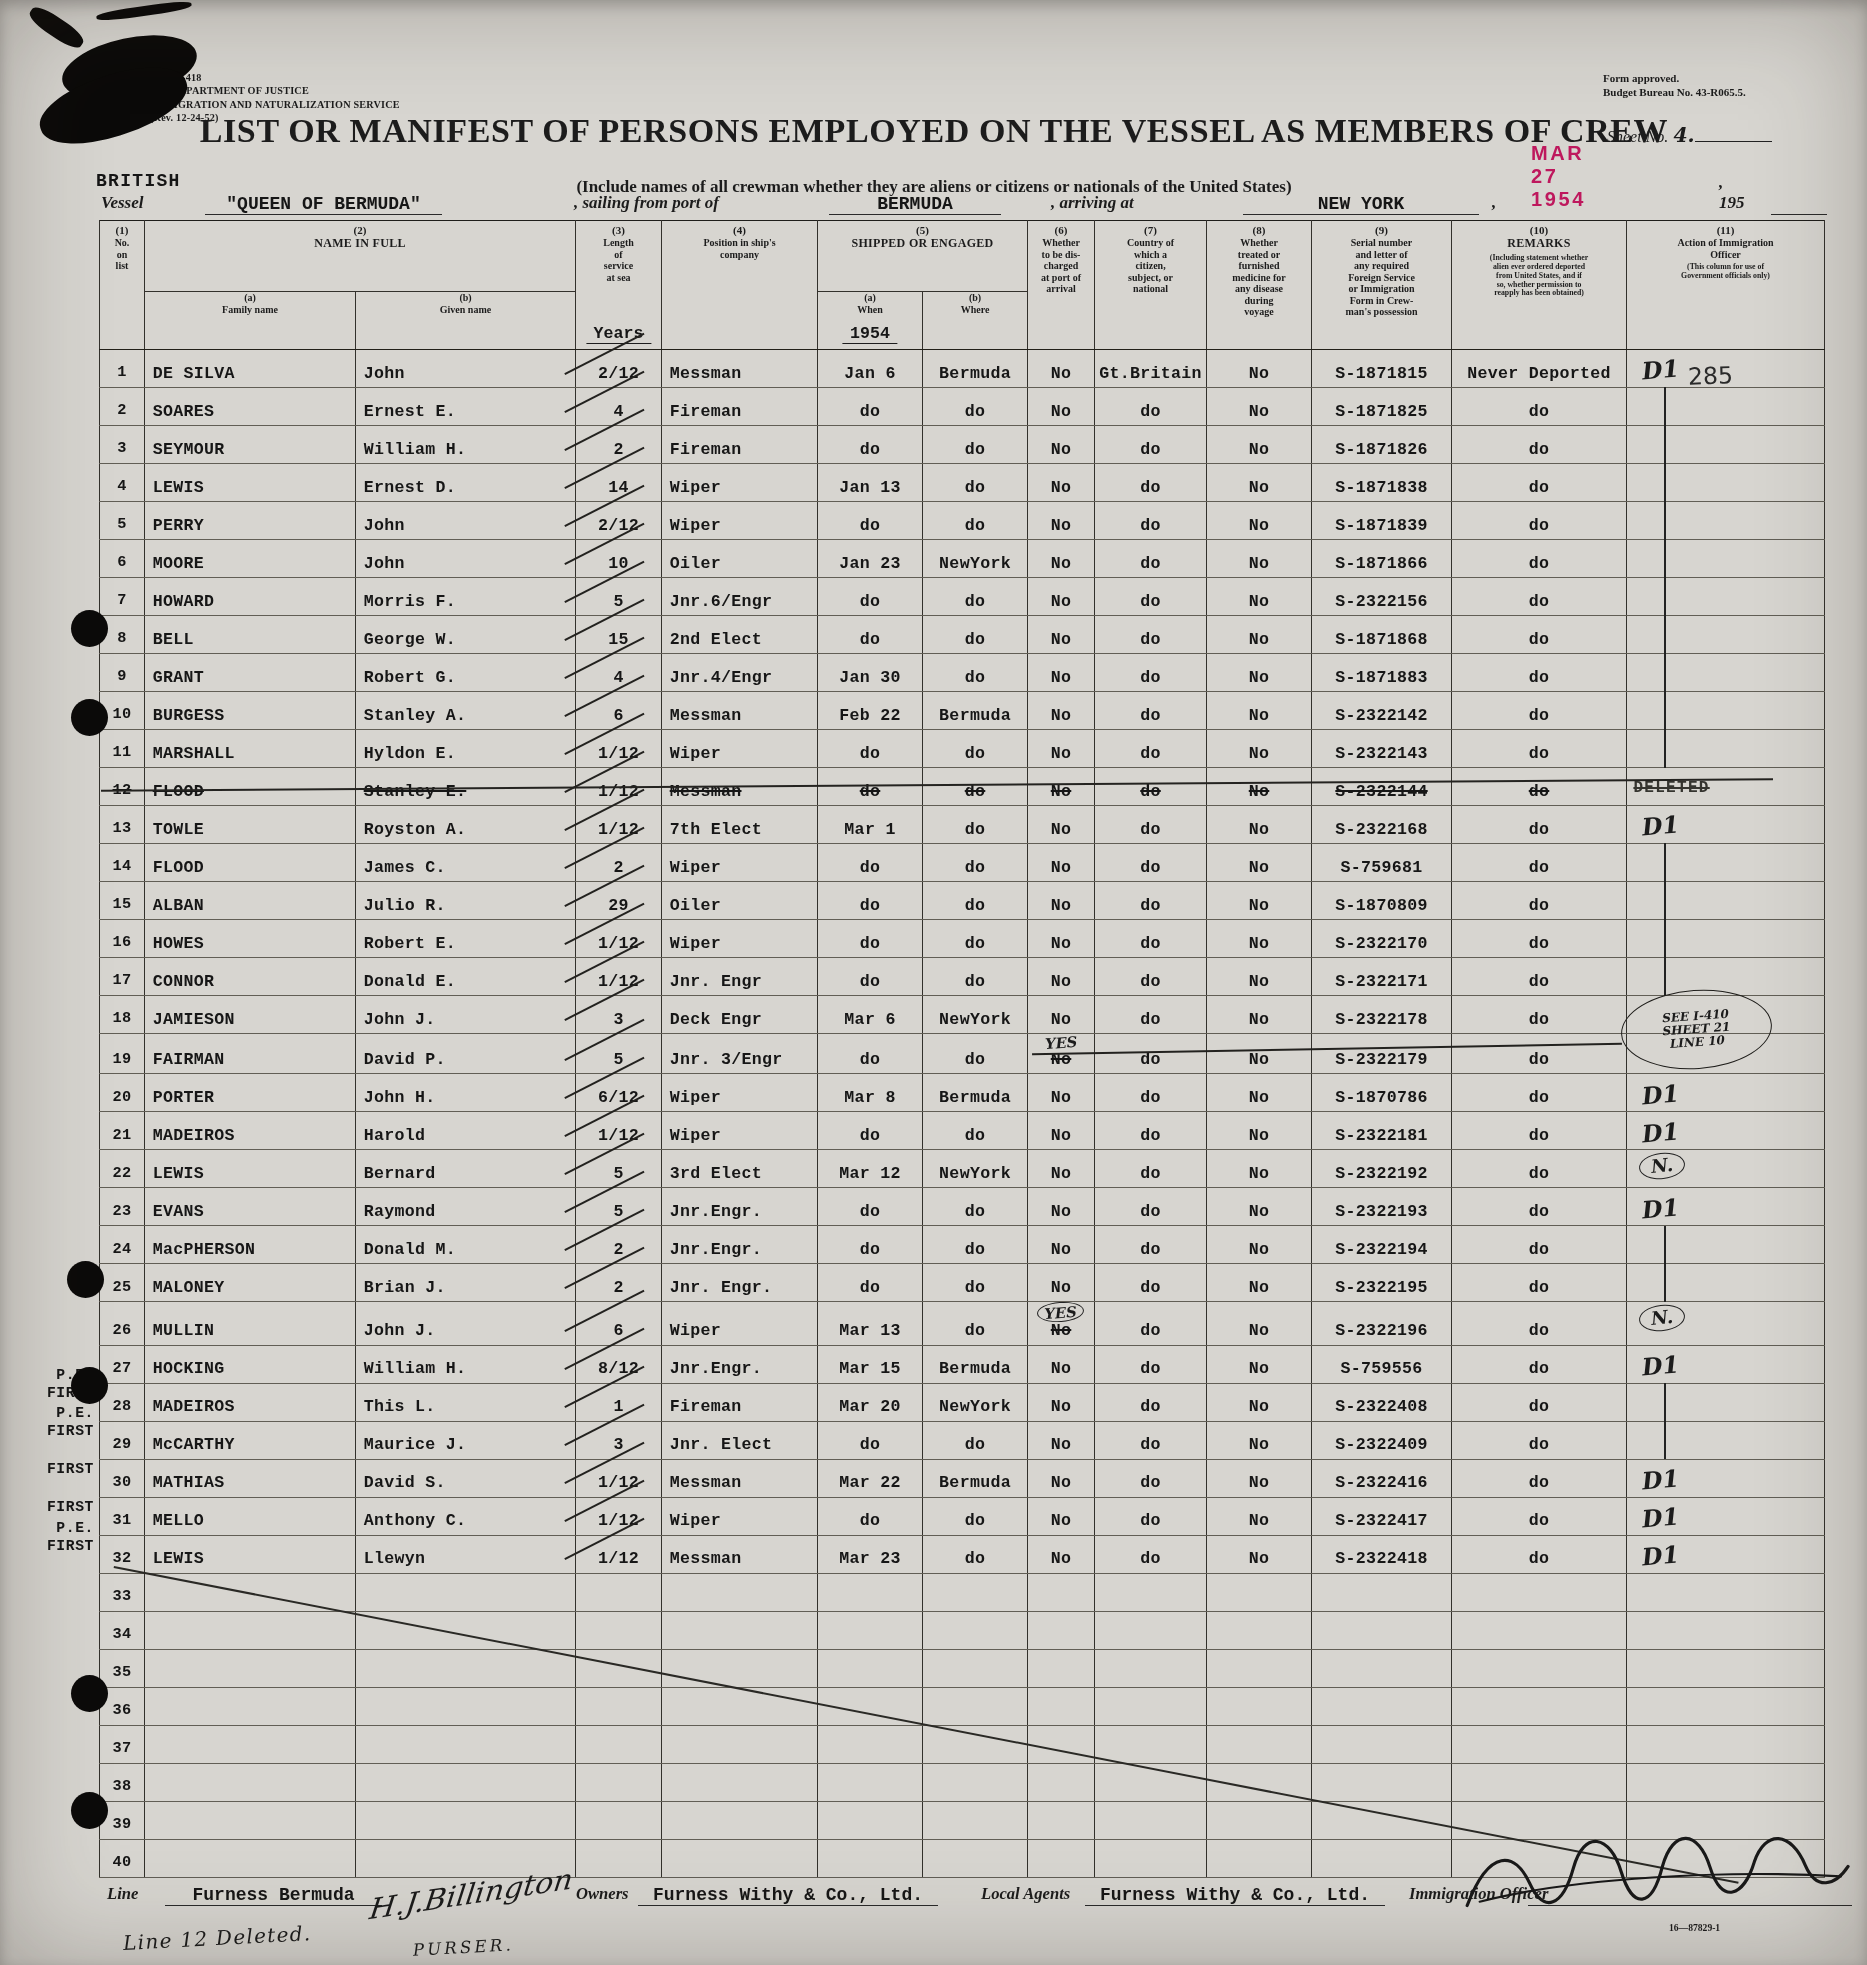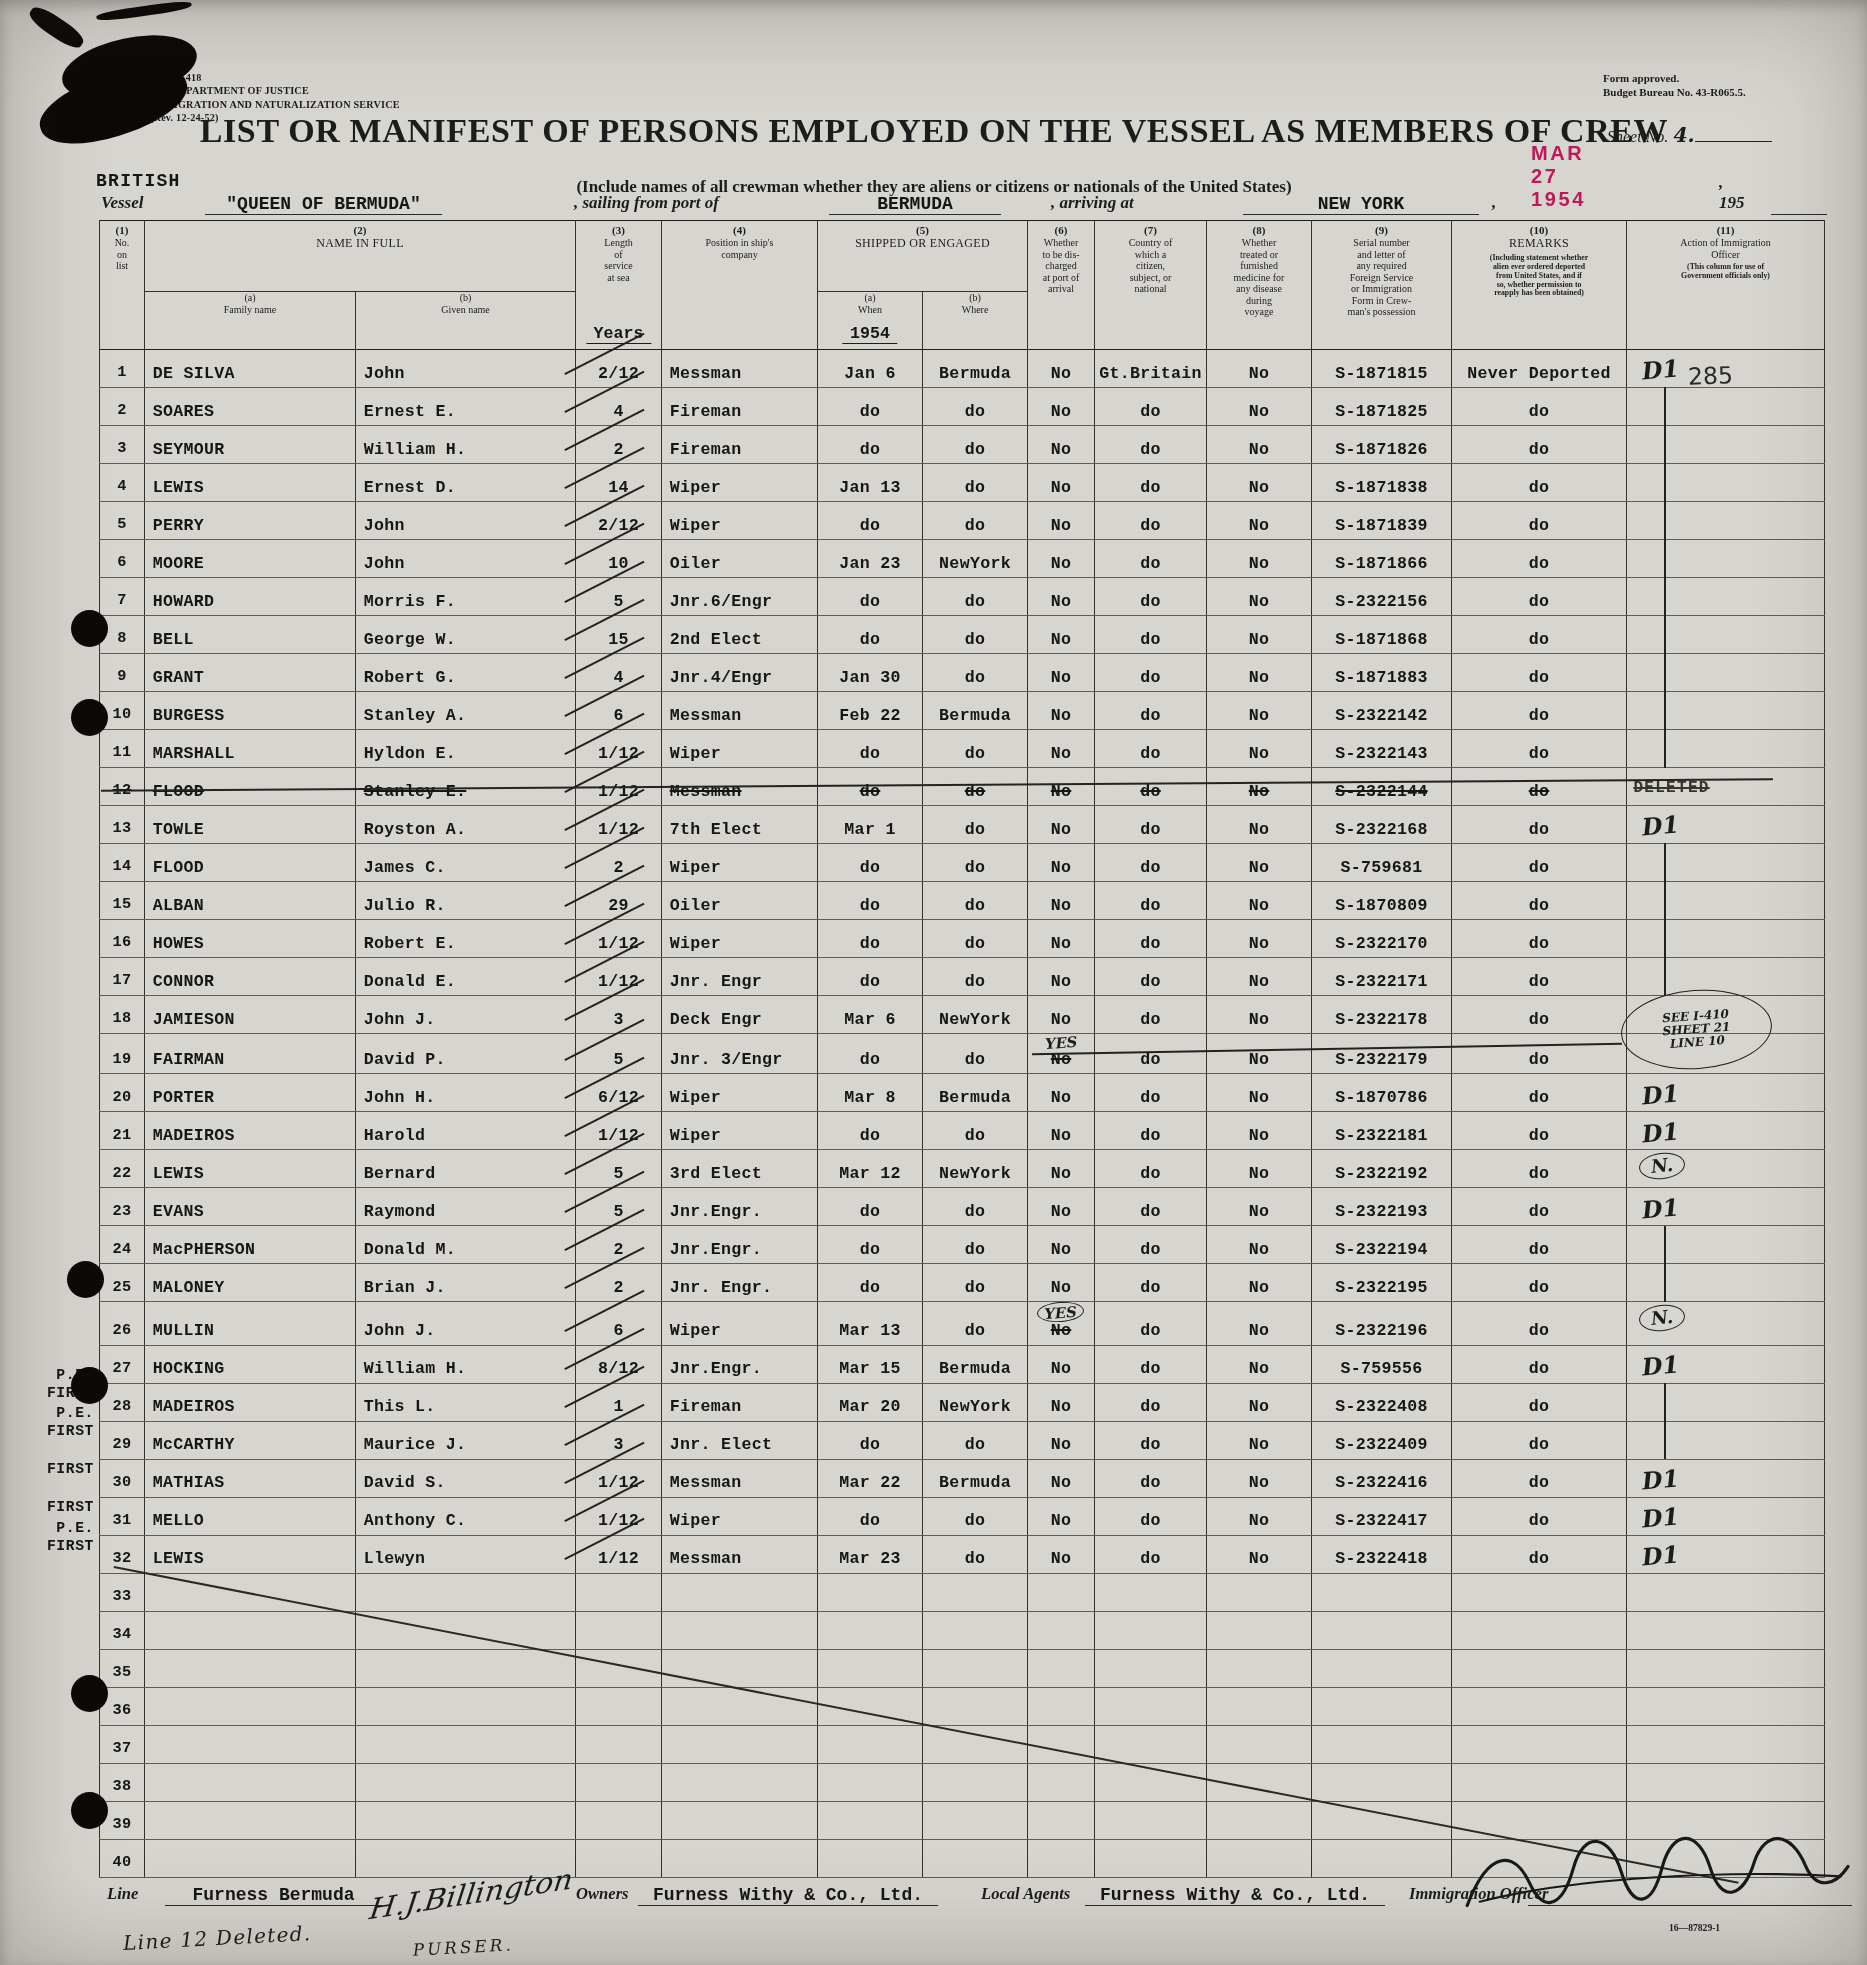--- a/index.html
+++ b/index.html
@@ -31,21 +31,21 @@
   .blankline{position:absolute;left:1771px;bottom:0;width:56px;border-bottom:1.3px solid #2a2a2a;height:1.3px;}
 
   
   .table-wrap{left:99px;top:220px;}
   table{border-collapse:collapse;table-layout:fixed;width:1726px;border:1.9px solid #1e1d1a;}
   th,td{border-left:1.3px solid #33312c;border-right:1.3px solid #33312c;padding:0;}
   thead th{vertical-align:top;text-align:center;border-bottom:1.6px solid #222019;position:relative;font-weight:700;}
   .hrow1{height:71px;} .hrow2{height:58px;}
   .hrow1 th.span2{border-bottom:1px solid #33312c;}
   .cnum{font-size:11px;font-weight:700;margin:3.2px 0 1.3px;}
-  .clabel{font-size:10px;font-weight:400;line-height:1.15;white-space:pre-line;}
+  .clabel{font-size:10px;font-weight:700;line-height:1.15;white-space:pre-line;}
   .clabel.big{font-size:12px;letter-spacing:0.3px;}
   .csub{font-size:7.8px;font-weight:700;line-height:1.14;white-space:pre-line;margin-top:2.6px;padding:0 1.9px;}
   .u-typed{position:absolute;bottom:5.1px;left:50%;transform:translateX(-50%);
            font-size:16.6px;border-bottom:1.6px solid #1d1d1d;padding:0 7.7px;white-space:nowrap;}
   tbody tr{height:38px;}
   tbody td{vertical-align:bottom;border-bottom:1px solid #615e55;position:relative;overflow:visible;}
   tbody td .typed{font-size:16.6px;letter-spacing:0.3px;display:inline-block;padding-bottom:4.5px;}
   .c-center{text-align:center;} .c-left{text-align:left;}
   .c-left .typed{padding-left:7.7px;}
   td.cell-row-number .typed{font-size:15.3px;padding-bottom:5.7px;}

